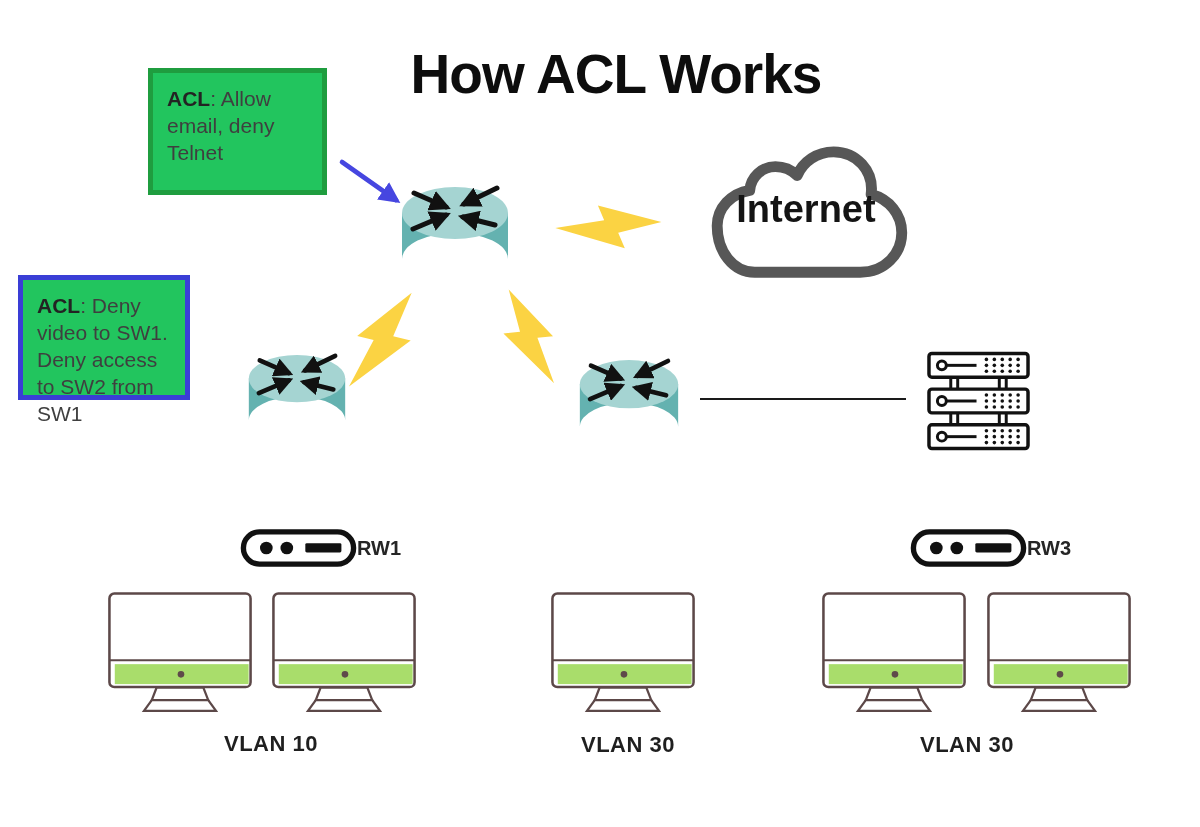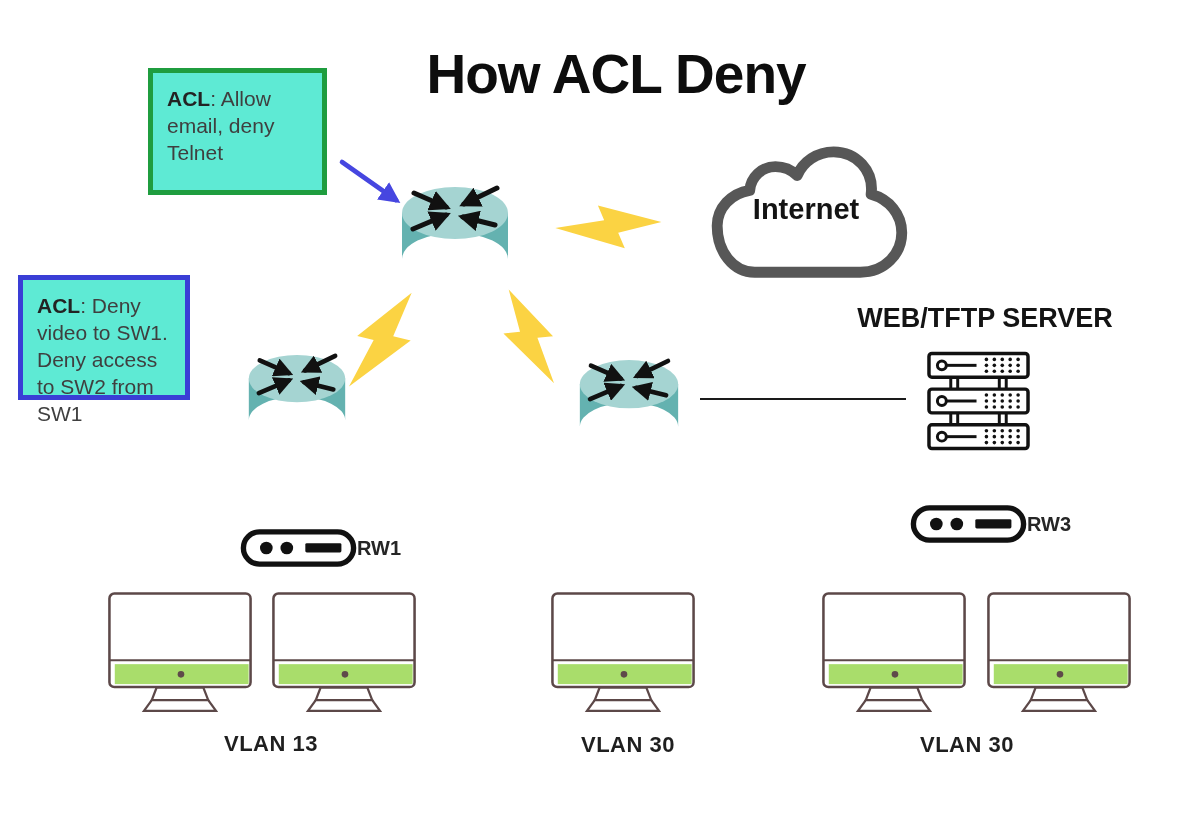--- a/index.html
+++ b/index.html
@@ -3,49 +3,49 @@
 <meta charset="utf-8">
 <style>
   html,body{margin:0;padding:0;background:#fff;}
   .canvas{position:relative;width:1200px;height:827px;background:#ffffff;overflow:hidden;
           font-family:"Liberation Sans",sans-serif;color:#111;}
   .abs{position:absolute;}
 
   .title{left:396px;top:42px;width:440px;text-align:center;font-size:55px;font-weight:800;
          letter-spacing:-1px;color:#0d0d0d;white-space:nowrap;}
 
-  .acl-box{background:#5eead4;box-sizing:border-box;padding:13px 14px;font-size:21px;line-height:1.28;
+  .acl-box{background:#22c55e;box-sizing:border-box;padding:13px 14px;font-size:21px;line-height:1.28;
            color:#3f3f3f;}
   .acl-box b{color:#232323;}
   .acl-allow{left:148px;top:68px;width:179px;height:127px;border:5px solid #1f9d3f;}
   .acl-deny{left:18px;top:275px;width:172px;height:125px;border:5px solid #3a3ed6;}
 
   .router{overflow:visible;}
   .router-top{left:400px;top:183px;width:110px;height:106px;}
   .router-left{left:247px;top:351px;width:100px;height:97px;}
   .router-right{left:578px;top:356px;width:102px;height:99px;}
 
   .bolt{overflow:visible;}
   .bolt-left{left:356px;top:288px;width:60px;height:106px;transform:rotate(14deg);}
   .bolt-right{left:498px;top:288px;width:56px;height:98px;transform:scaleX(-1) rotate(6deg);}
   .bolt-cloud{left:583px;top:180px;width:55px;height:100px;transform:rotate(67deg);}
 
   .cloud-wrap{left:692px;top:138px;width:228px;height:153px;}
   .cloud-label{left:0;top:50%;width:100%;margin-top:-6px;transform:translateY(-50%);
-               text-align:center;font-size:29px;font-weight:800;color:#141414;}
+               text-align:center;font-size:38px;font-weight:800;color:#141414;}
 
   .server-title{left:835px;top:303px;width:300px;text-align:center;font-size:27px;font-weight:800;
                 color:#141414;white-space:nowrap;}
   .server-icon{left:927px;top:351px;width:103px;height:100px;}
   .conn-line{left:700px;top:398px;width:206px;height:2px;background:#1a1a1a;}
 
   .rw{display:flex;align-items:center;}
   .rw svg{width:117px;height:40px;}
   .rw-label{font-size:20px;font-weight:800;color:#262626;margin-left:0;}
-  .rw1{left:240px;top:528px;} .rw2{left:576px;top:528px;} .rw3{left:910px;top:504px;text-align:center;}
+  .rw1{left:240px;top:528px;} .rw2{left:576px;top:528px;} .rw3{left:910px;top:528px;text-align:center;}
 
   .monitor{width:146px;height:121px;}
   .m1{left:107px;top:591px;} .m2{left:271px;top:591px;} .m3{left:550px;top:591px;}
   .m4{left:821px;top:591px;} .m5{left:986px;top:591px;}
 
   .vlan{width:200px;text-align:center;font-size:22px;font-weight:800;letter-spacing:.5px;color:#1f1f1f;}
   .vlan10{left:171px;top:731px;} .vlan20{left:528px;top:732px;} .vlan30{left:867px;top:732px;text-align:center;}
 
   .arrow-blue{left:338px;top:158px;width:76px;height:58px;overflow:visible;}
 </style>
@@ -58,21 +58,21 @@
     <defs>
       <marker id="ah-black" viewBox="0 0 10 10" refX="7.5" refY="5" markerWidth="4.2" markerHeight="4.2" orient="auto">
         <path d="M0,0 L10,5 L0,10 Z" fill="#111"></path>
       </marker>
       <marker id="ah-blue" viewBox="0 0 10 10" refX="7.5" refY="5" markerWidth="4.6" markerHeight="4.6" orient="auto">
         <path d="M0,0 L10,5 L0,10 Z" fill="#4646e0"></path>
       </marker>
     </defs>
   </svg>
 
-  <div class="abs title">How ACL Deny</div>
+  <div class="abs title">How ACL Works</div>
 
   <div class="abs acl-box acl-allow">
     <b>ACL</b><span>: Allow email, deny Telnet</span>
   </div>
   <div class="abs acl-box acl-deny">
     <b>ACL</b><span>: Deny video to SW1. Deny access to SW2 from SW1</span>
   </div>
 
   <svg class="abs arrow-blue" viewBox="0 0 76 58">
     <line x1="4" y1="4" x2="58" y2="42" stroke="#4646e0" stroke-width="4.6" stroke-linecap="round" marker-end="url(#ah-blue)"></line>
@@ -126,21 +126,20 @@
 
   <div class="abs cloud-wrap">
     <svg width="228" height="153" viewBox="0 0 230 155">
       <path d="M63,136 L170,136 C195,136 212,117 212,96 C212,77 199,62 181,57 C184,33 166,14 143,14
                C126,14 112,24 106,38 C100,32 92,29 84,29 C70,29 59,40 58,53 C39,56 25,71 25,89
                C25,115 41,136 63,136 Z" fill="#ffffff" stroke="#575757" stroke-width="11" stroke-linejoin="round"></path>
     </svg>
     <div class="abs cloud-label">Internet</div>
   </div>
 
-  <div class="abs server-title">WEB/TFTP SERVER</div>
   <div class="abs conn-line"></div>
   <svg class="abs server-icon" viewBox="0 0 104 100">
     <g stroke="#111" stroke-width="3" fill="#ffffff">
       <rect x="24" y="24" width="7" height="16"></rect>
         <rect x="73" y="24" width="7" height="16"></rect>
       <rect x="24" y="60" width="7" height="16"></rect>
         <rect x="73" y="60" width="7" height="16"></rect>
     </g>
     <g>
       <rect x="2" y="2" width="100" height="24" rx="3" fill="#fff" stroke="#111" stroke-width="3.5"></rect>
@@ -257,17 +256,17 @@
   </svg>
   <svg class="abs monitor m5" viewBox="0 0 150 124">
     <rect x="2.5" y="2.5" width="145" height="96" rx="5" fill="#fff" stroke="#5c4848" stroke-width="2.6"></rect>
     <line x1="2.5" y1="71" x2="147.5" y2="71" stroke="#5c4848" stroke-width="2"></line>
     <rect x="8" y="75" width="137.5" height="20.5" fill="#a9dd6b"></rect>
     <circle cx="76" cy="85.5" r="3.4" fill="#5f4a4a"></circle>
     <polygon points="51,99 46,112 104,112 99,99" fill="#fff" stroke="#5c4848" stroke-width="2.3"></polygon>
     <polygon points="46,112 38,123 112,123 104,112" fill="#fff" stroke="#5c4848" stroke-width="2.3"></polygon>
   </svg>
 
-  <div class="abs vlan vlan10">VLAN 13</div>
+  <div class="abs vlan vlan10">VLAN 10</div>
   <div class="abs vlan vlan20">VLAN 30</div>
   <div class="abs vlan vlan30">VLAN 30</div>
 
 </div>
 
 </body></html>

